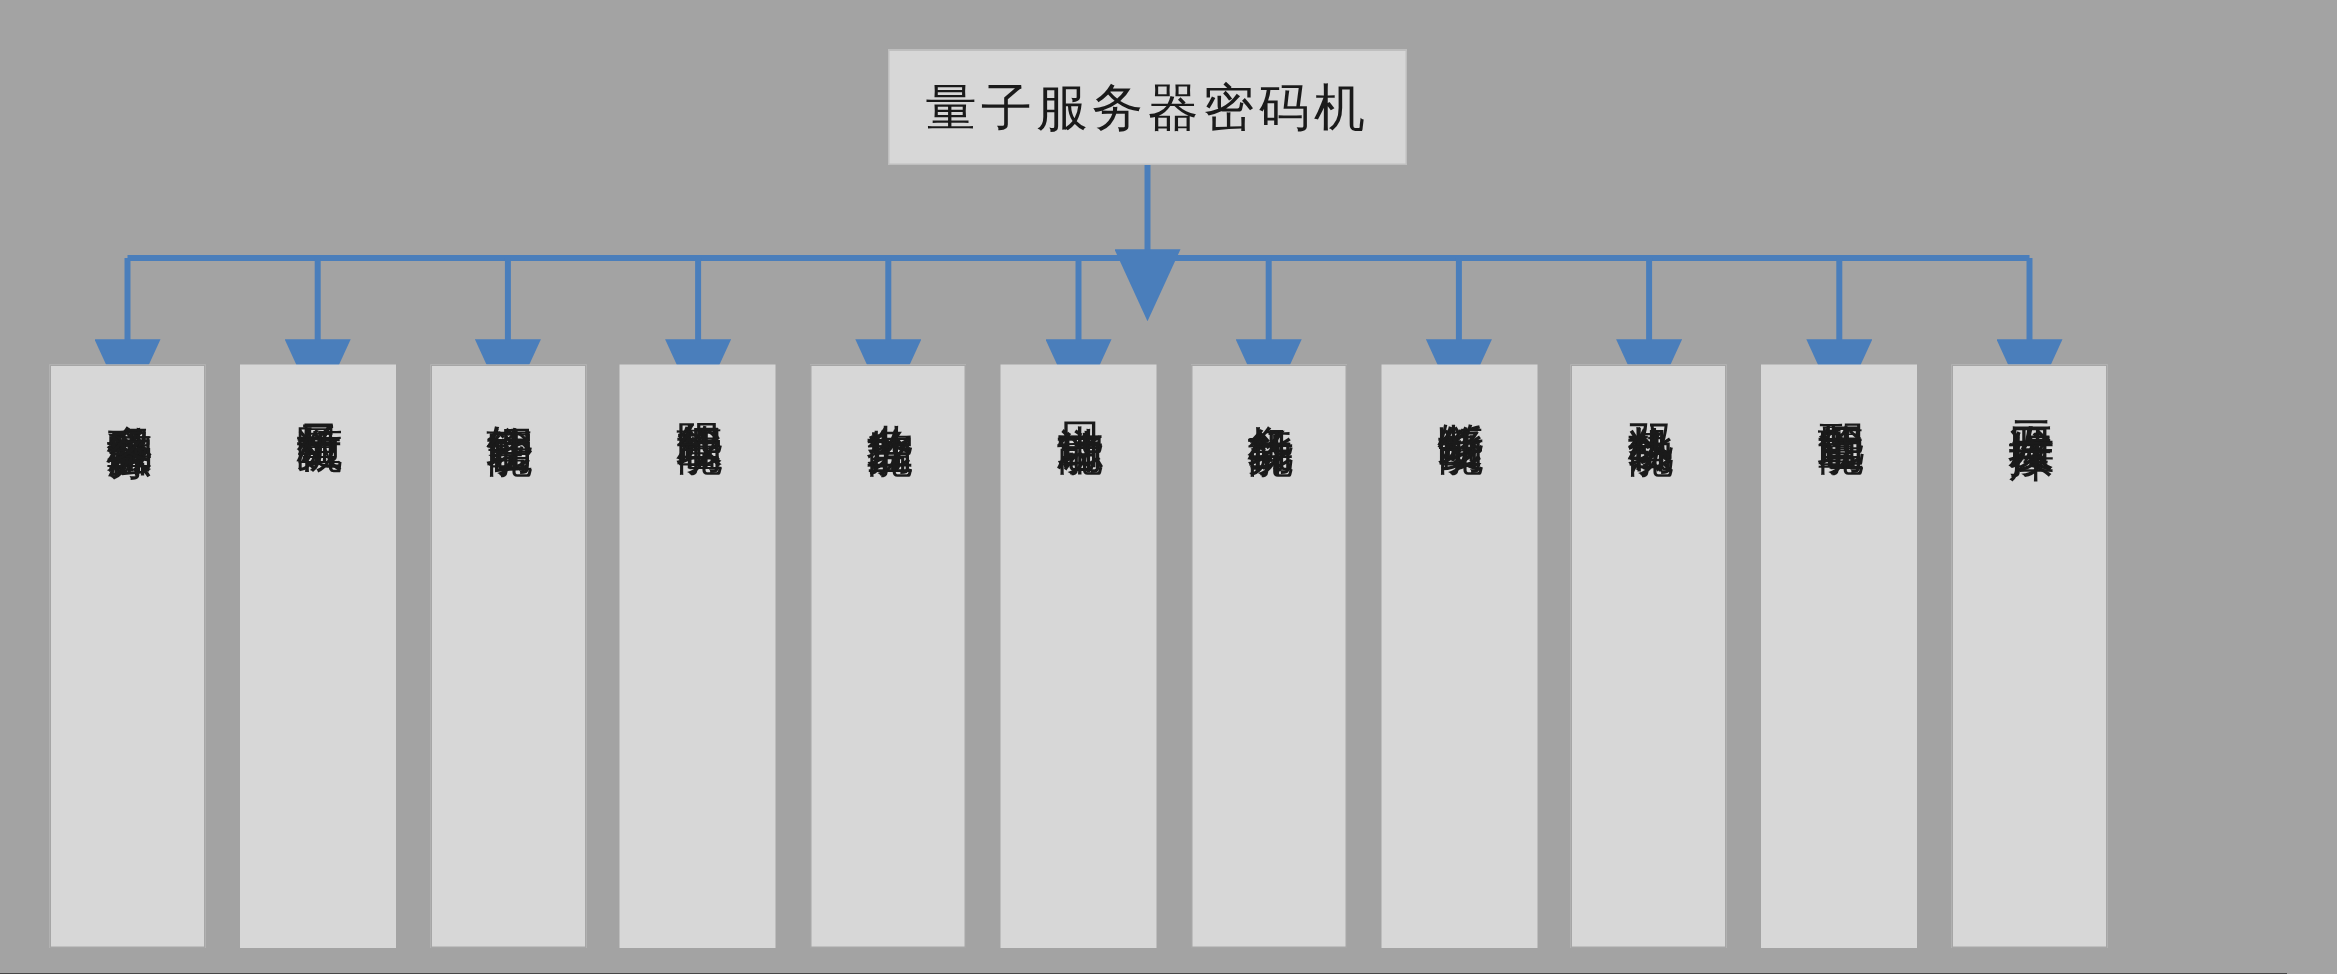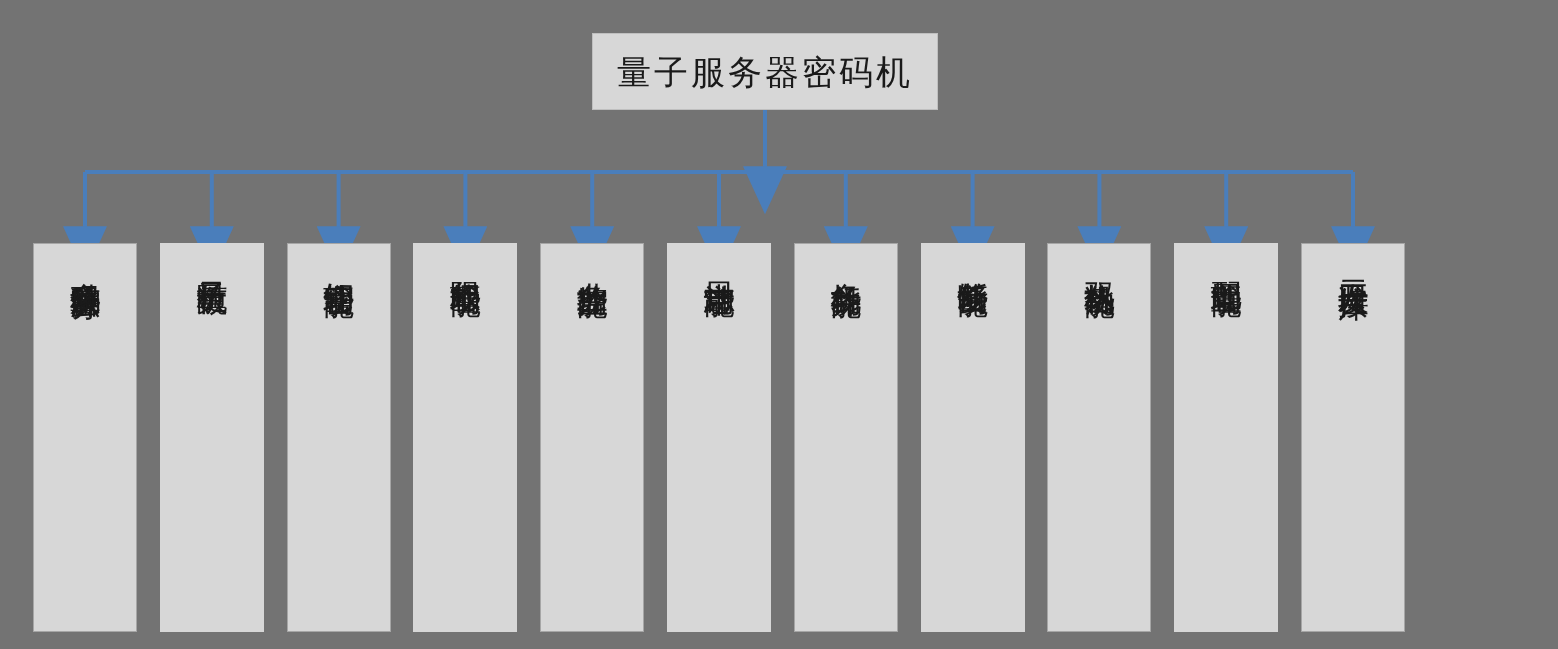--- a/index.html
+++ b/index.html
@@ -5,21 +5,21 @@
 <style>
   html, body {
     margin: 0;
     padding: 0;
     background: #000000;
   }
   #canvas {
     position: relative;
     width: 1558px;
     height: 649px;
-    background: #737373;
+    background: #a3a3a3;
     overflow: hidden;
     font-family: "DejaVu Serif", "Liberation Serif", serif;
   }
 
   
   #connectors {
     position: absolute;
     left: 0;
     top: 0;
     width: 1558px;

